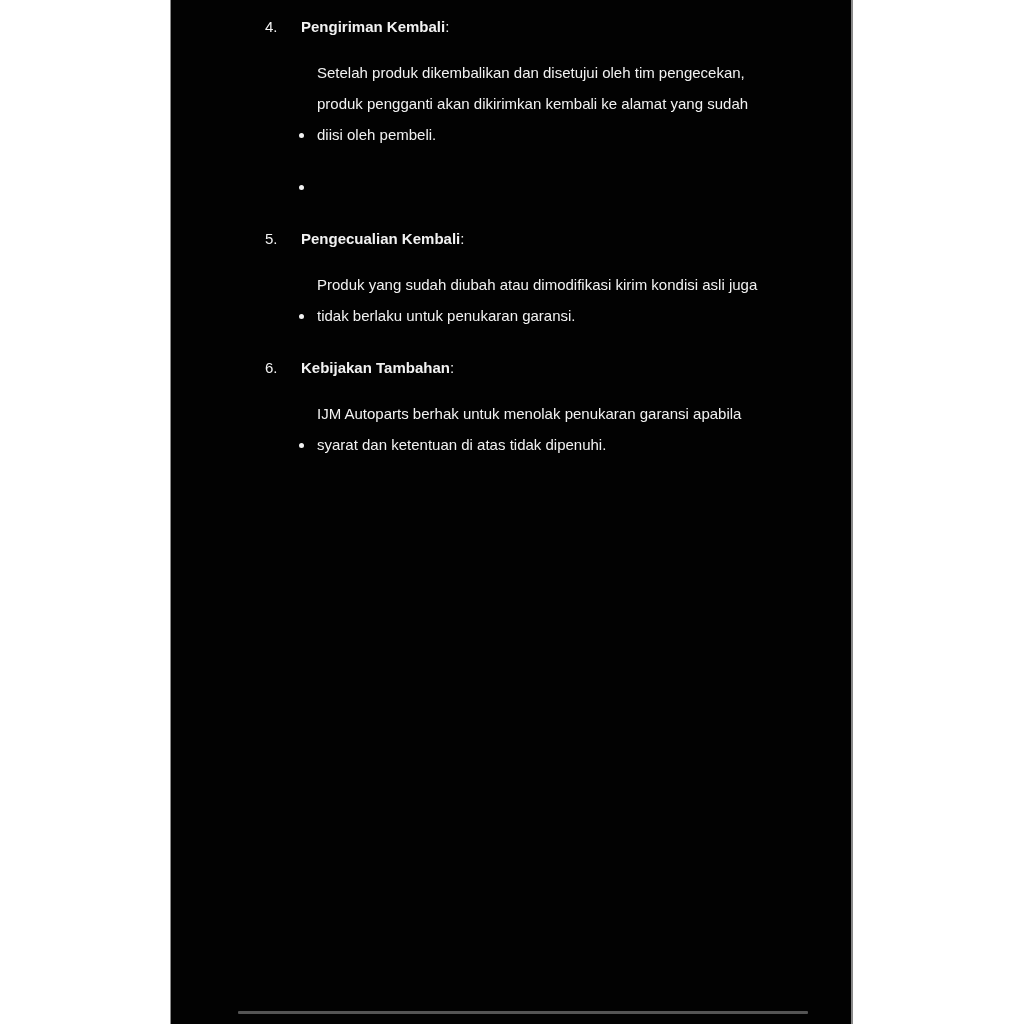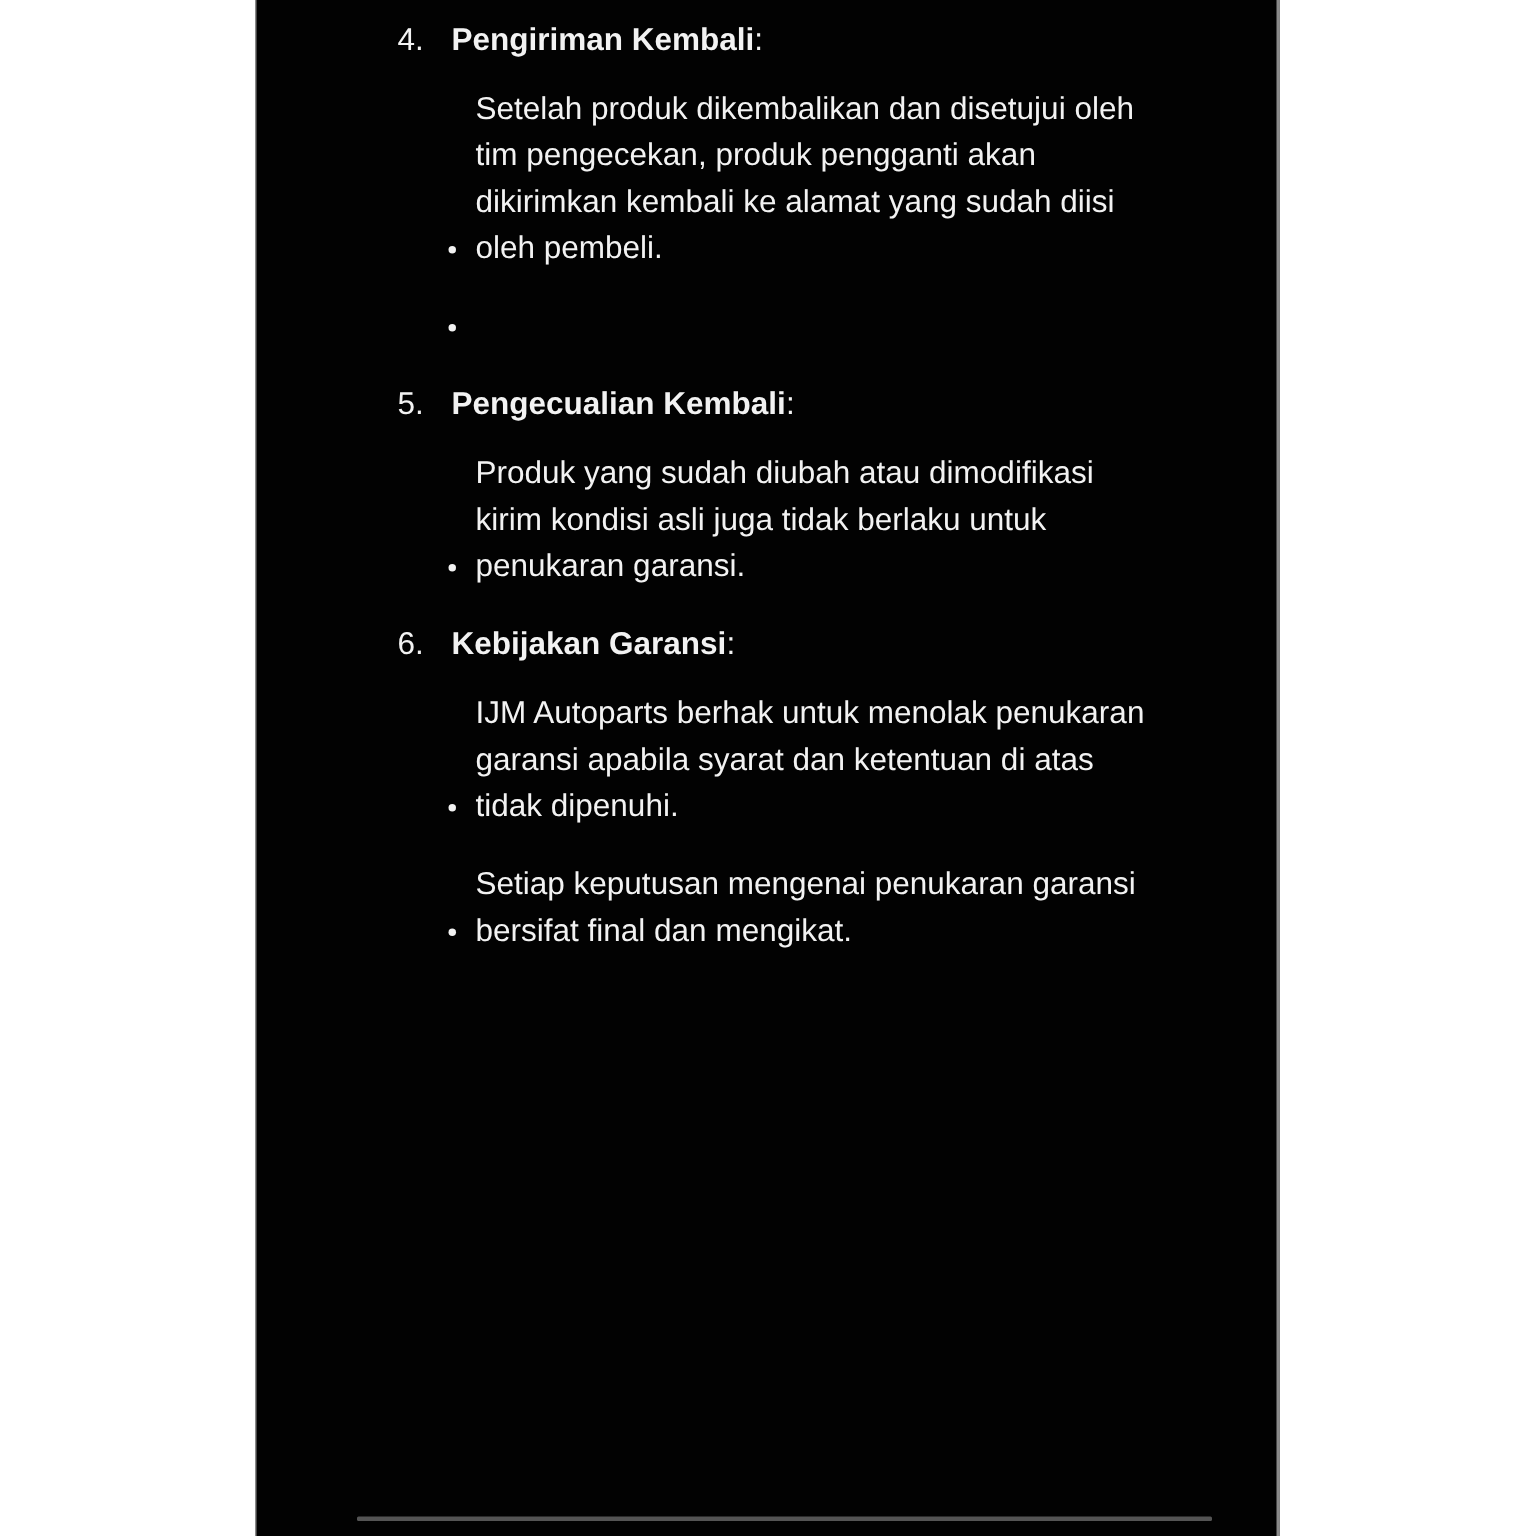--- a/index.html
+++ b/index.html
@@ -25,21 +25,21 @@
     height: 1024px;
     box-sizing: border-box;
     background: var(--screen-bg, #000000);
     border-left: 1px solid var(--border-col, #8a8a8a);
     border-right: 2px solid var(--border-col, #8a8a8a);
     color: var(--text-col, #f2f2f2);
     overflow: hidden;
   }
   .content {
     padding: 11px 0 0 0;
-    font-size: 21px;
+    font-size: 15px;
     line-height: 31px;
   }
   ol.sections {
     list-style: none;
     margin: 0;
     padding: 0;
   }
   li.section { margin: 0; }
   .heading {
     padding-left: 94px;
@@ -123,31 +123,27 @@
 
   <li class="bullet">
     <span class="dot"></span>
     <span class="bullet-text">Produk yang sudah diubah atau dimodifikasi kirim kondisi asli juga tidak berlaku untuk penukaran garansi.</span>
   </li>
 </ul>
   </li>
 
   <li class="section">
     <div class="heading">
-      <span class="num">6.</span><span class="title">Kebijakan Garansi</span><span class="colon">:</span>
+      <span class="num">6.</span><span class="title">Kebijakan Tambahan</span><span class="colon">:</span>
     </div>
     <ul class="bullets">
   <li class="bullet">
     <span class="dot"></span>
     <span class="bullet-text">IJM Autoparts berhak untuk menolak penukaran garansi apabila syarat dan ketentuan di atas tidak dipenuhi.</span>
   </li>
 
-  <li class="bullet">
-    <span class="dot"></span>
-    <span class="bullet-text">Setiap keputusan mengenai penukaran garansi bersifat final dan mengikat.</span>
-  </li>
 </ul>
   </li>
 </ol>
     </div>
     <div class="divider"></div>
   </div>
 </div>
 
 </body></html>

